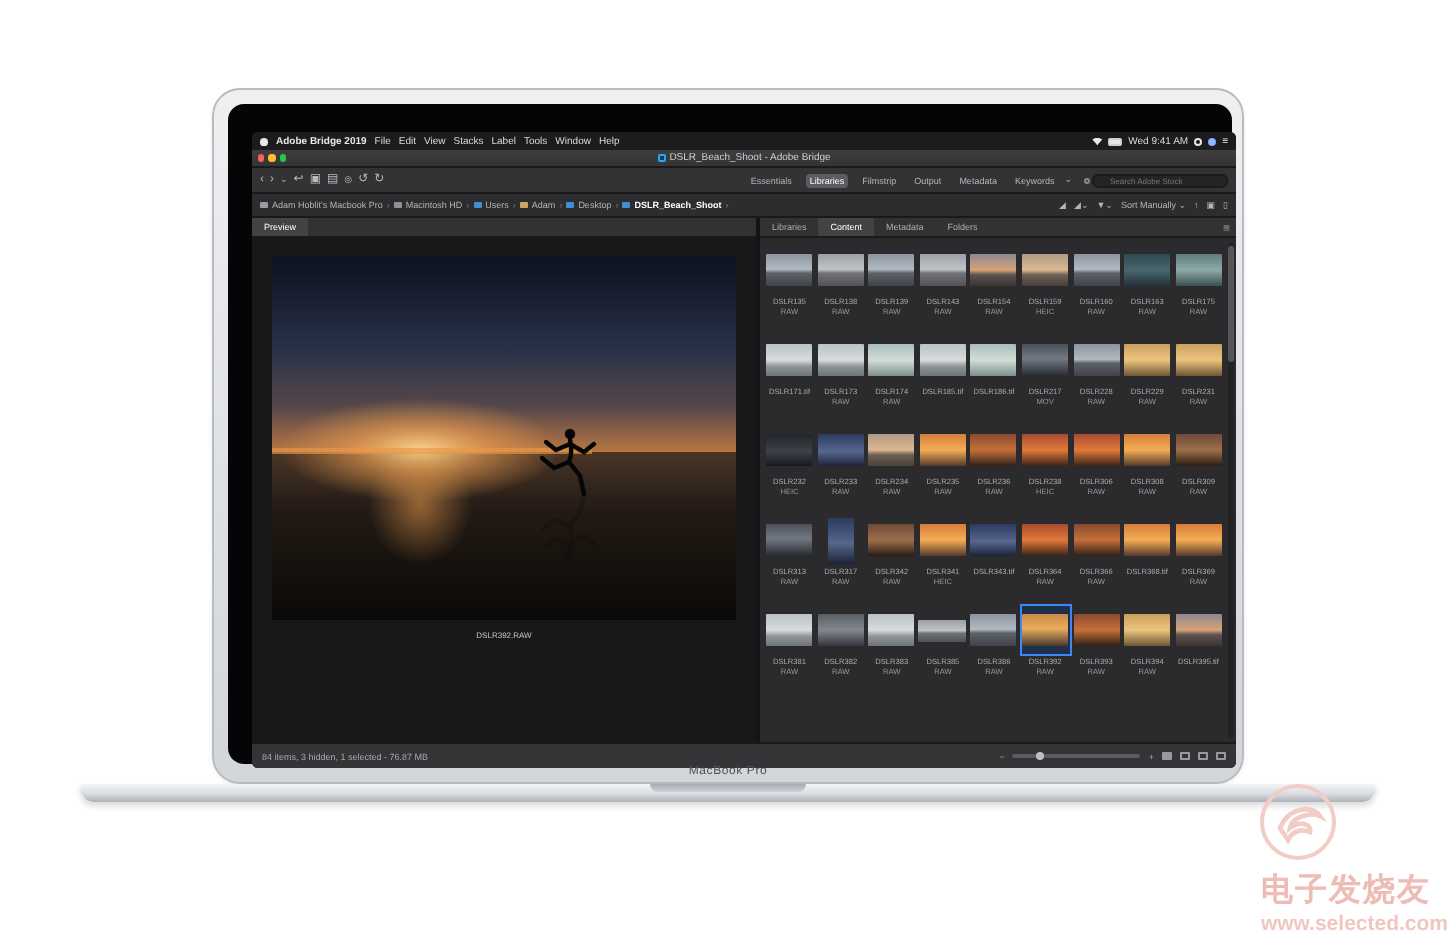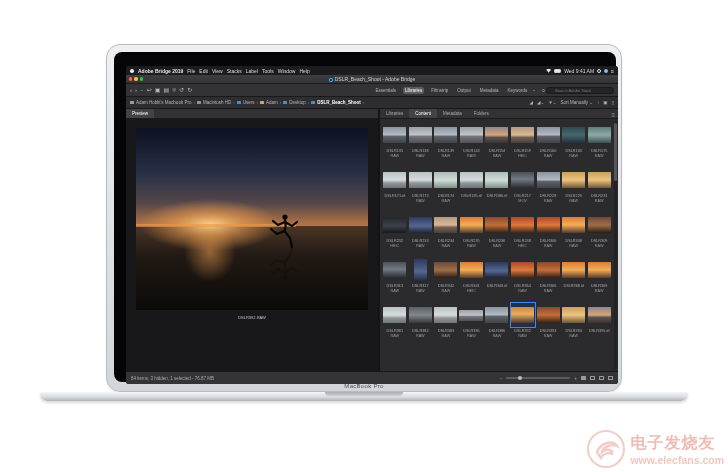--- a/index.html
+++ b/index.html
@@ -135,22 +135,22 @@
   .statusbar { height:13px; background:#343437; border-top:1px solid #19191a;
     display:flex; align-items:center; padding:0 5px; font-size:4.5px; color:#a9a9ad; }
   .sb-right { margin-left:auto; display:flex; align-items:center; gap:4px; }
   .slider { width:64px; height:1.4px; background:#5c5c60; position:relative; border-radius:1px; }
   .knob { position:absolute; left:12px; top:-1.6px; width:4px; height:4px;
     background:#bfbfc3; border-radius:50%; }
   .vm-ic { width:5px; height:4.5px; border:0.6px solid #9a9a9e; border-radius:0.5px; }
   .vm-ic.on { background:#9a9a9e; }
 
   
-  .watermark { position:absolute; right:4px; bottom:4px; display:flex; align-items:center;
-    gap:5px; color:#e9b3ab; }
+  .watermark { position:absolute; right:4px; bottom:4px; display:flex; 
+    gap:5px; color:#e9b3ab;flex-direction:column; }
   .wm-logo { width:38px; height:38px; border:2.5px solid #f2cdc7; border-radius:50%;
     position:relative; }
   .wm-logo svg { position:absolute; left:4px; top:6px; }
   .wm-text1 { font-size:16px; font-weight:bold; letter-spacing:1px; color:#edbcb4;
     font-family:"Liberation Sans","DejaVu Sans",sans-serif; }
   .wm-text2 { font-size:10.5px; color:#f0c6bf; font-weight:bold; }
 </style>
 </head>
 <body>
 
@@ -752,17 +752,17 @@
   </div>
 
   <div class="watermark">
     <div class="wm-logo">
       <svg width="28" height="24" viewBox="0 0 28 24">
         <path d="M4,14 C8,4 20,2 24,8 C20,6 10,8 9,14 C14,10 20,12 19,16 C14,14 10,16 8,20 Z" fill="none" stroke="#f2cdc7" stroke-width="2.4" stroke-linecap="round"></path>
       </svg>
     </div>
     <div>
       <div class="wm-text1">电子发烧友</div>
-      <div class="wm-text2">www.elecfans.com</div>
+      <div class="wm-text2">www.selected.com</div>
     </div>
   </div>
 
 </div>
 
 </body></html>

